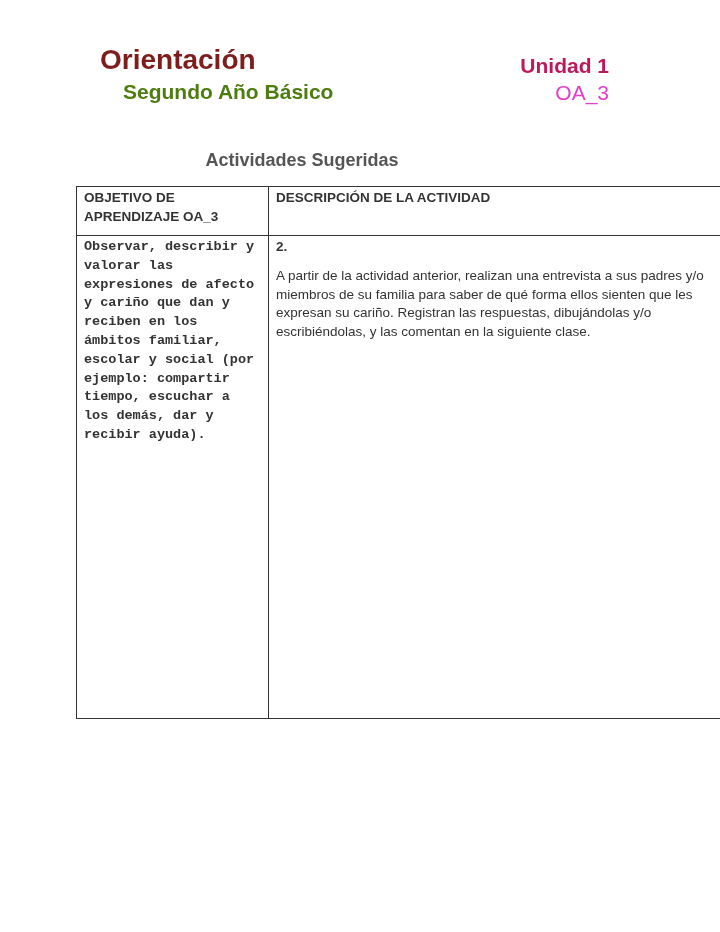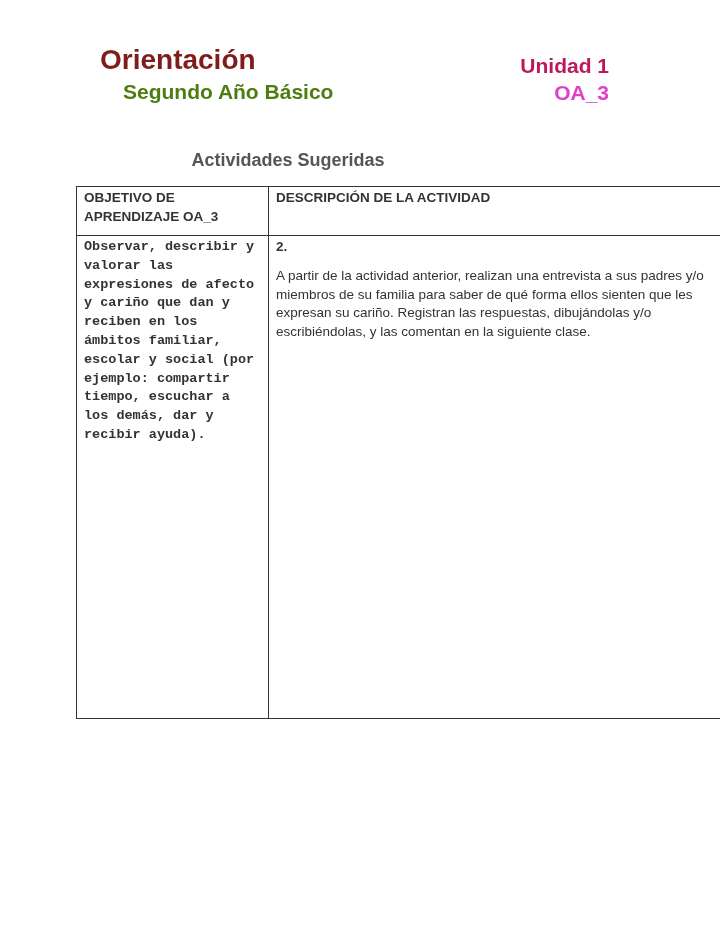--- a/index.html
+++ b/index.html
@@ -1,21 +1,21 @@
 <!DOCTYPE html>
 <html><head>
 <meta charset="utf-8">
 <style>
   html, body { margin:0; padding:0; background:#ffffff; }
   body { width:720px; height:932px; position:relative; overflow:hidden; font-family:"Liberation Sans", sans-serif; }
   .title { position:absolute; left:100px; top:42px; font-size:28px; font-weight:bold; color:#7f1d1d; line-height:36px; }
   .subtitle { position:absolute; left:90px; top:80px; font-size:21px; font-weight:bold; color:#4d7c0f; line-height:24px;margin-left:33px; }
   .unit { position:absolute; right:111px; top:54px; font-size:21px; font-weight:bold; color:#be185d; line-height:24px; text-align:right; }
-  .oa { position:absolute; right:111px; top:81px; font-size:21px; font-weight:bold; color:#e040c8; line-height:24px; text-align:right; }
-  .section-title { position:absolute; left:2px; width:572px; top:150px; text-align:center; font-size:18px; font-weight:bold; color:#555; }
+  .oa { position:absolute; right:111px; top:81px; font-size:21px; font-weight:normal; color:#e040c8; line-height:24px; text-align:right; }
+  .section-title { position:absolute; left:16px; width:572px; top:150px; text-align:center; font-size:18px; font-weight:bold; color:#555; }
   table { position:absolute; left:76px; top:186px; width:652px; border-collapse:collapse; }
   td, th { border:1.5px solid #333; vertical-align:top; padding:2px 7px; font-size:13.5px; line-height:18.8px; color:#333; }
   th { font-weight:bold; text-align:left; height:44px; }
   th.desc { text-align:left; }
   .col1 { width:177px; }
   .obj { font-weight:bold; color:#333; height:478px;font-family:Liberation Mono, monospace; }
   .num { font-weight:bold; margin-bottom:10px; }
   .desc-text { color:#333; }
 </style>
 </head>

